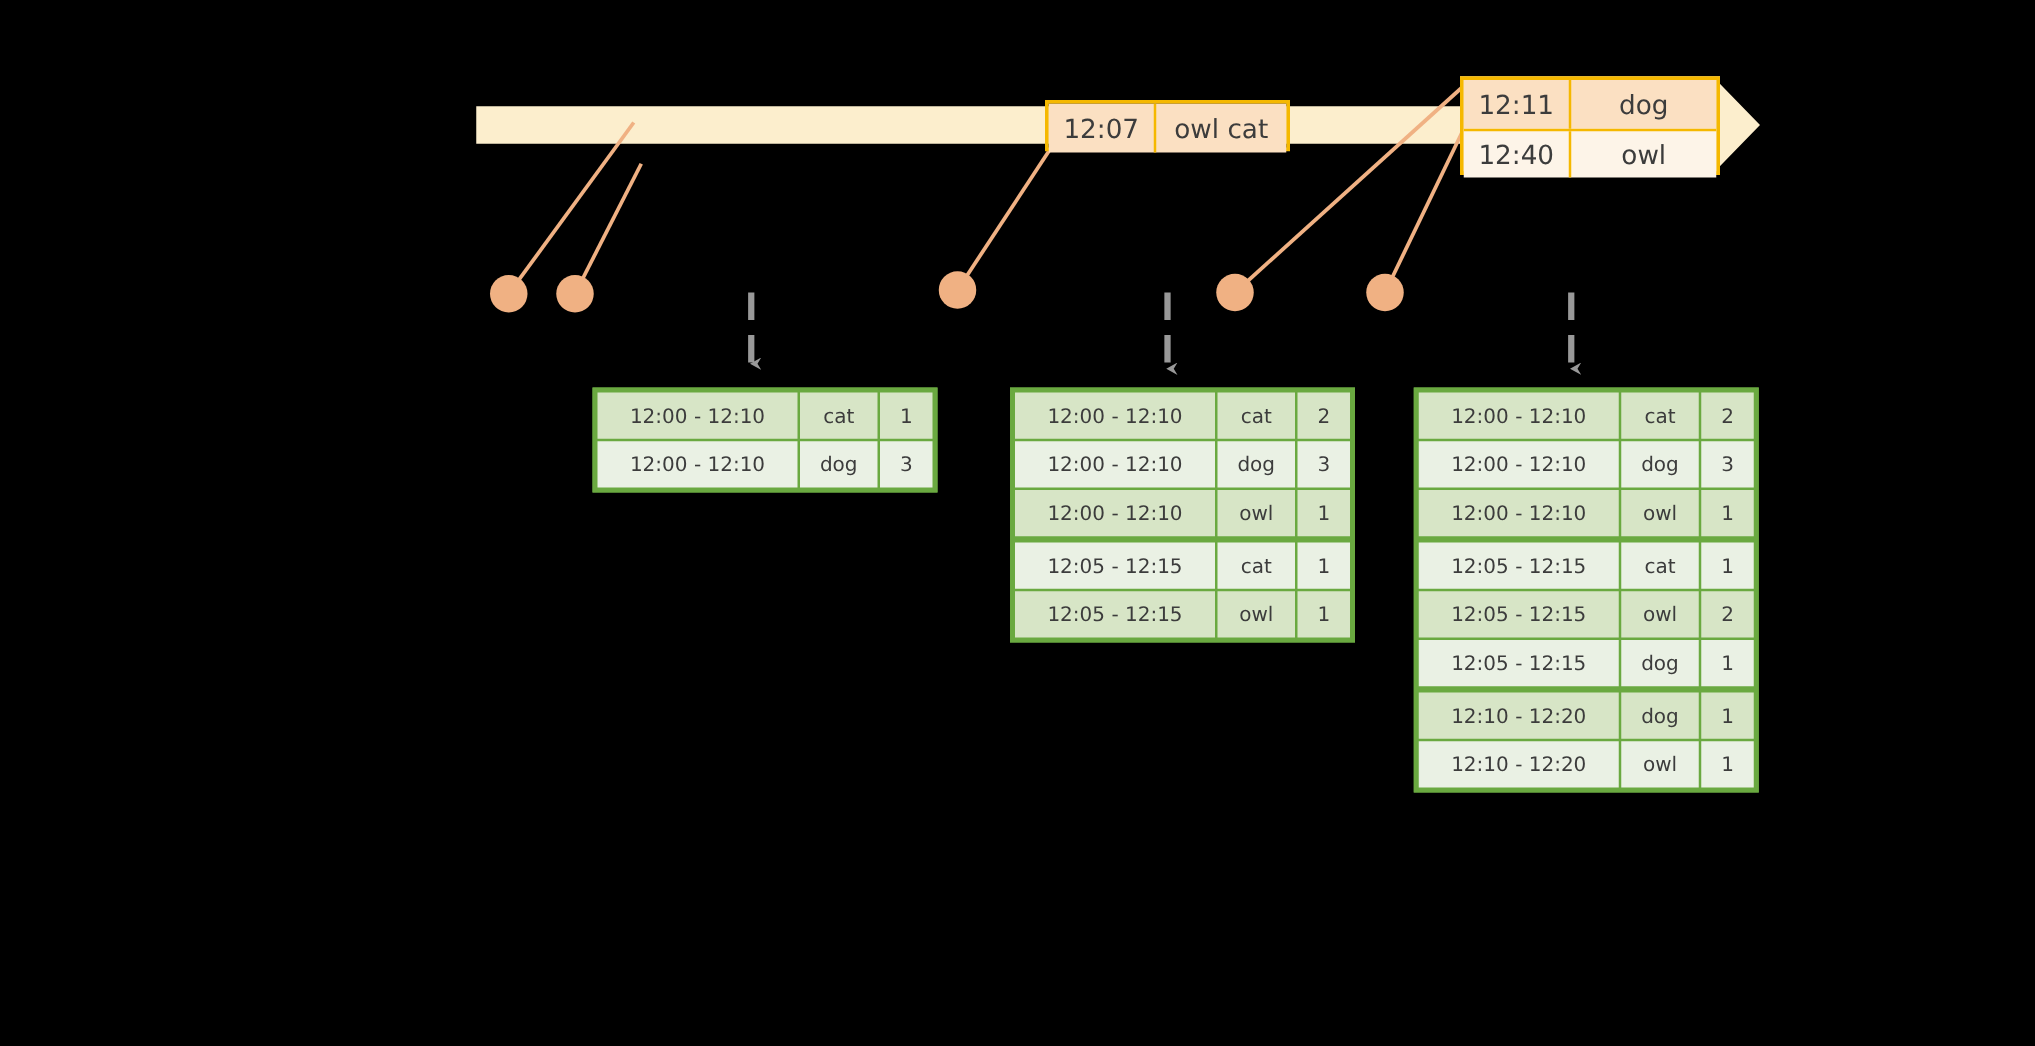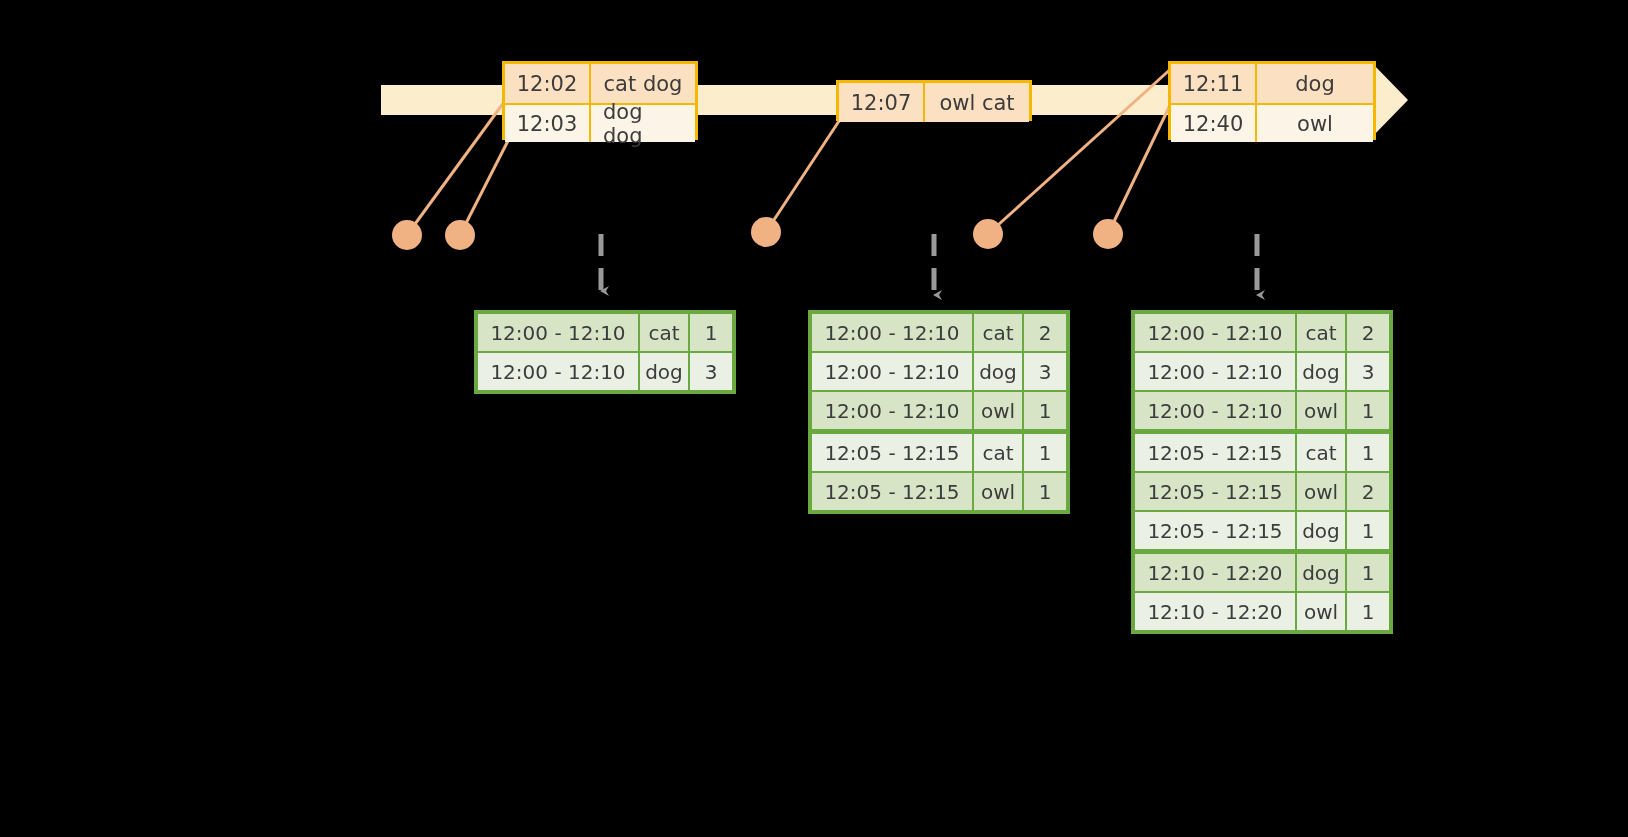--- a/index.html
+++ b/index.html
@@ -72,28 +72,28 @@
   .grow {
     display: flex;
     height: 37px;
     box-sizing: border-box;
   }
   .grow + .grow { margin-top: 2px; }
   .gcell {
     display: flex;
     align-items: center;
     justify-content: center;
-    font-size: 20px;
+    font-size: 16px;
     color: #3c3c3c;
     box-sizing: border-box;
   }
   .grow.a .gcell { background: #d7e5c6; }
   .grow.b .gcell { background: #eaf1e4; }
   .gcell.win  { width: 160px; }
-  .gcell.key  { width: 48px;  margin-left: 2px; }
+  .gcell.key  { width: 62px;  margin-left: 2px; }
   .gcell.cnt  { width: 42px;  margin-left: 2px; }
 </style>
 </head>
 <body>
 
 <div id="stage">
 
   <svg class="layer" viewBox="0 0 1628 837">
     <defs>
       <marker id="dashhead" markerWidth="10" markerHeight="10" refX="5" refY="8" orient="auto" markerUnits="userSpaceOnUse">
@@ -119,30 +119,20 @@
         <circle cx="988" cy="234" r="15" fill="#f0b183"></circle>
         <circle cx="1108" cy="234" r="15" fill="#f0b183"></circle>
       </g>
     <g id="flowarrows-group">
         <line x1="601" y1="234" x2="601" y2="291" stroke="#999999" stroke-width="5" stroke-dasharray="22 12" marker-end="url(#dashhead)"></line>
         <line x1="934" y1="234" x2="934" y2="295" stroke="#999999" stroke-width="5" stroke-dasharray="22 12" marker-end="url(#dashhead)"></line>
         <line x1="1257" y1="234" x2="1257" y2="295" stroke="#999999" stroke-width="5" stroke-dasharray="22 12" marker-end="url(#dashhead)"></line>
       </g>
   </svg>
 
-  <div class="evt-box" id="evt-box-0" style="left:502px; top:61px; width:196px; height:79px;">
-    <div class="evt-row shade">
-      <div class="evt-time">12:02</div>
-      <div class="evt-val">cat dog</div>
-    </div>
-    <div class="evt-row plain">
-      <div class="evt-time">12:03</div>
-      <div class="evt-val">dog dog</div>
-    </div>
-  </div>
 
   <div class="evt-box" id="evt-box-1" style="left:836px; top:80px; width:196px; height:41px;">
     <div class="evt-row shade">
       <div class="evt-time">12:07</div>
       <div class="evt-val">owl cat</div>
     </div>
   </div>
 
   <div class="evt-box" id="evt-box-2" style="left:1168px; top:61px; width:208px; height:79px;">
     <div class="evt-row shade">

